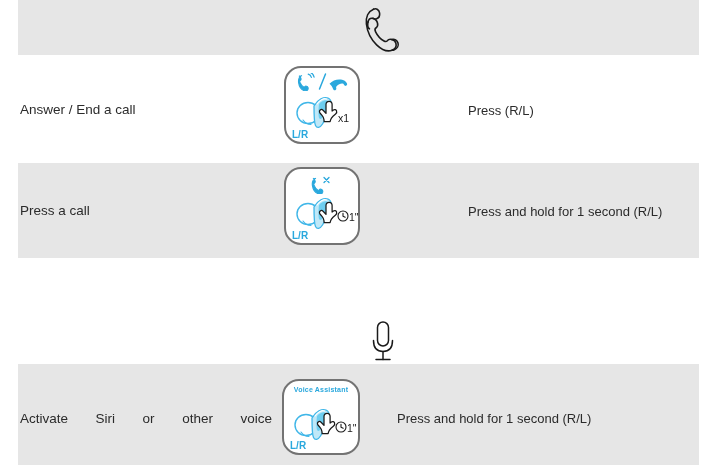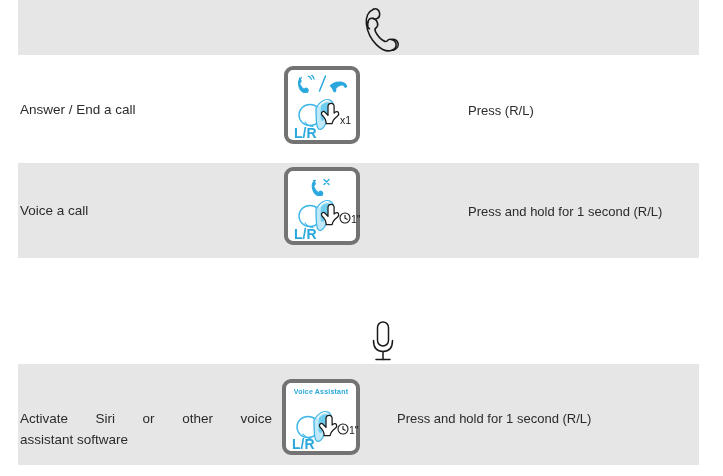--- a/index.html
+++ b/index.html
@@ -70,43 +70,43 @@
     position: absolute;
     font-size: 13px;
     line-height: 20px;
     color: #2b2b2b;
     white-space: nowrap;
   }
 
   
   .gesture-card {
     position: absolute;
-    border: 4px solid #737373;
-    border-radius: 9px;
+    border: 2px solid #737373;
+    border-radius: 17px;
     background: #ffffff;
     box-sizing: border-box;
   }
   .gesture-card .cap {
     position: absolute;
     left: 0;
     right: 0;
     top: 4px;
     text-align: center;
     color: #2aa8dd;
     font-size: 7px;
     font-weight: bold;
     letter-spacing: .2px;
     line-height: 9px;
   }
   .gesture-card .lr {
     position: absolute;
     left: 6px;
     bottom: 2px;
     color: #2aa8dd;
-    font-size: 14px;
+    font-size: 10px;
     font-weight: bold;
     line-height: 10px;
   }
   .gesture-card .art {
     position: absolute;
     left: 0;
     right: 0;
     top: 0;
     bottom: 0;
   }
@@ -205,21 +205,21 @@
 
     <div class="cnt" style="left:52px; top:45px;">x1</div>
 
     <div class="lr">L/R</div>
   </div>
 
   <div class="row-action" style="left:468px; top:101px;">Press (R/L)</div>
 
   <div class="band band-row2"></div>
 
-  <div class="row-label" style="top:200px;">Voice a call</div>
+  <div class="row-label" style="top:200px;">Press a call</div>
 
   <div class="gesture-card" style="left:284px; top:167px; width:76px; height:78px;">
 
     <div class="top-icon" style="top:7px;">
       <svg width="26" height="18" viewBox="0 0 26 18">
         <path d="M7.0 2.2 C4.2 3.2 2.9 6.2 3.4 9.6 C4.0 13.4 6.1 16.5 9.0 17.7
                  C11.0 18.5 12.9 17.9 13.6 16.4 C14.1 15.1 13.5 13.8 12.1 13.3
                  C11.3 13.0 10.7 13.2 10.3 13.8 C9.9 14.3 9.2 14.3 8.6 13.9
                  C7.2 13.0 5.7 10.9 5.0 9.1 C4.6 8.2 4.8 7.6 5.3 7.3
                  C6.0 6.9 6.4 6.0 6.1 5.0 C5.8 3.7 5.0 2.6 3.9 2.3" fill="#2aa8dd" stroke="#2aa8dd" stroke-width="1.1" stroke-linejoin="round"></path>
@@ -267,21 +267,20 @@
       <path d="M8.5 20.5 C8.5 28.0 12.5 31.5 18 31.5 C23.5 31.5 27.5 28.0 27.5 20.5" fill="none" stroke="#1a1a1a" stroke-width="1.5" stroke-linecap="round"></path>
       <path d="M18 31.5 L18 39.5" fill="none" stroke="#1a1a1a" stroke-width="1.5" stroke-linecap="round"></path>
       <path d="M11 39.5 L25 39.5" fill="none" stroke="#1a1a1a" stroke-width="1.5" stroke-linecap="round"></path>
     </svg>
   </div>
 
   <div class="band band-row3"></div>
 
   <div class="row-label justify-first" style="top:398px;margin-top:10px;">
     <span class="ln1">Activate Siri or other voice</span>
-    <span class="ln2">assistant software</span>
   </div>
 
   <div class="gesture-card" style="left:282px; top:379px; width:78px; height:76px;">
 
     <div class="cap">Voice Assistant</div>
 
     <div class="art">
       <svg width="78" height="76" viewBox="0 0 78 76">
         <ellipse cx="22" cy="44" rx="11" ry="10.5" fill="#ffffff" stroke="#3fb6e8" stroke-width="1.4"></ellipse>
         <path d="M17 51 C19 54 22 55.5 25 55.5" fill="none" stroke="#3fb6e8" stroke-width="1.1" stroke-linecap="round"></path>

